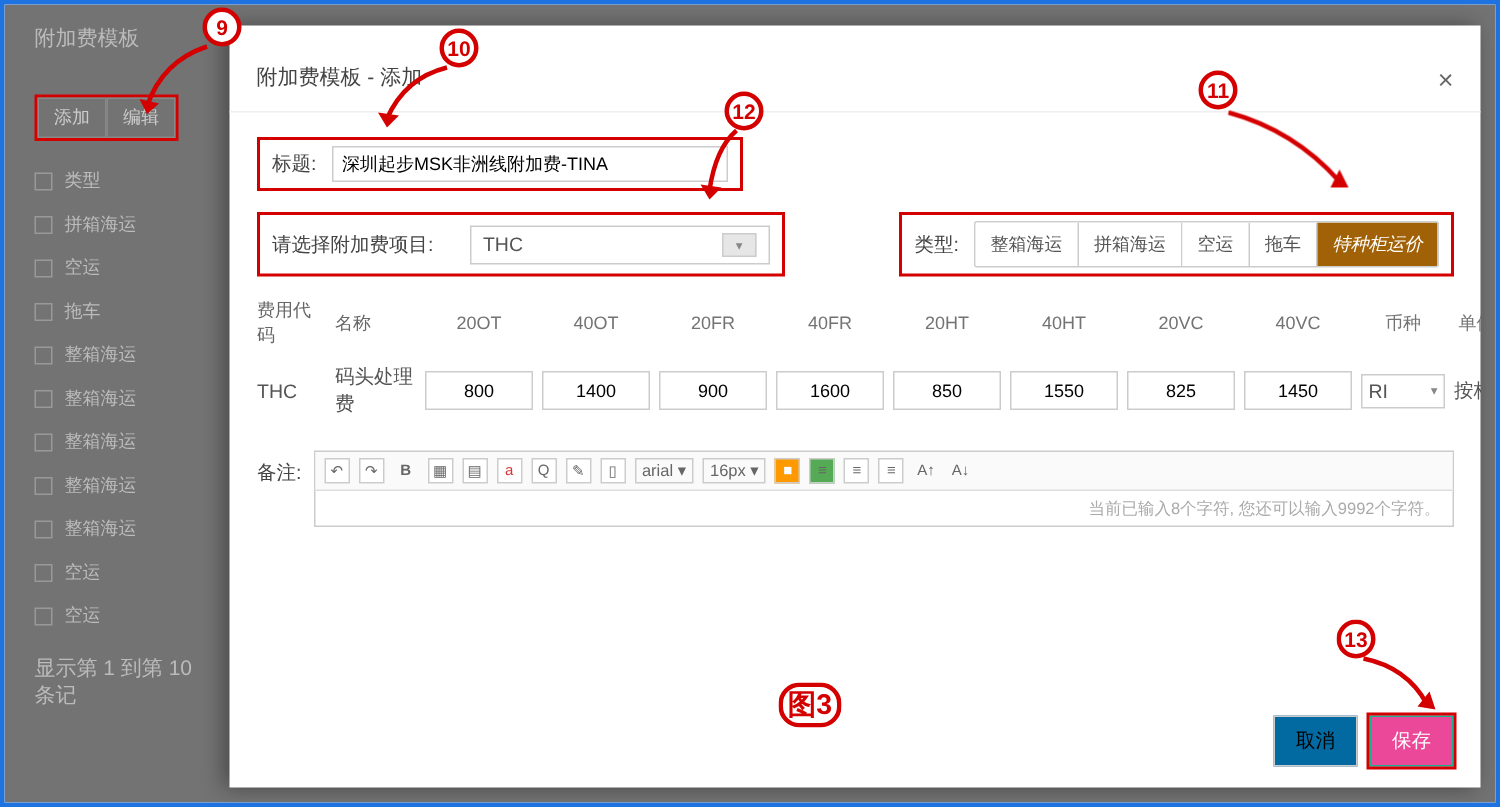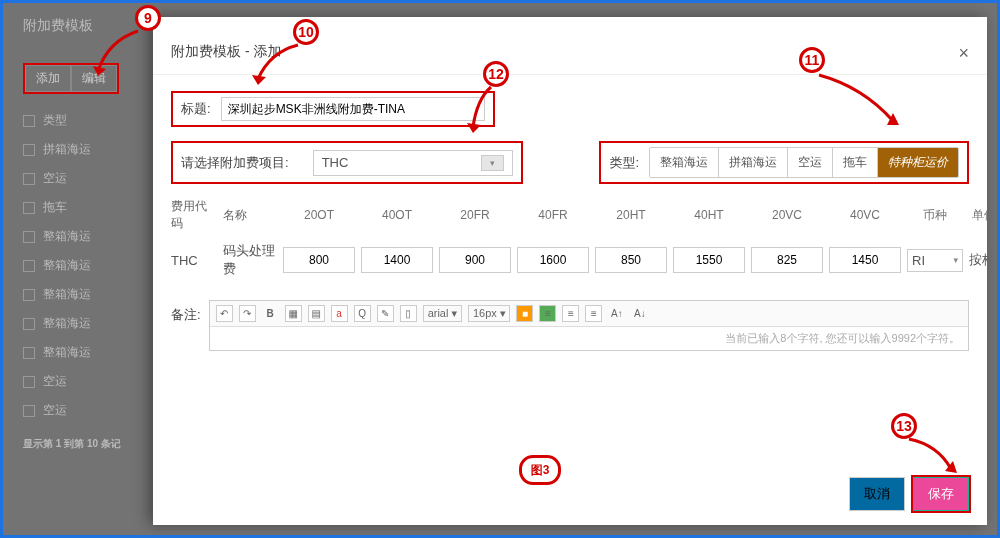--- a/index.html
+++ b/index.html
@@ -6,21 +6,21 @@
   body { font-family: "Microsoft YaHei", Arial, sans-serif; font-size: 13px; background: #fff; color: #555; }
   .frame { border: 3px solid #1f73e0; width: 1000px; height: 538px; position: relative; overflow: hidden; }
   .mask { position: absolute; inset: 0; background: rgba(0,0,0,0.55); }
   .sidebar { width: 150px; padding: 14px 10px 10px 20px; color: #bbb; }
   .side-title { font-size: 14px; margin-bottom: 28px; }
   .side-btns { display: flex; gap: 0; margin-bottom: 18px; border: 2px solid #d40000; width: fit-content; }
   .side-btn { border: 1px solid #888; padding: 4px 10px; font-size: 12px; color: #ccc; }
   .side-list { display: flex; flex-direction: column; gap: 12px; margin-top: 10px; }
   .side-item { display: flex; align-items: center; gap: 8px; font-size: 12px; }
   .side-check { width: 12px; height: 12px; border: 1px solid #999; }
-  .side-status { margin-top: 18px; font-size: 10px; font-weight: bold; }
+  .side-status { margin-top: 18px; font-size: 14px; }
   .modal { position: absolute; left: 150px; top: 14px; right: 10px; bottom: 10px; background: #fff; box-shadow: -4px 0 14px rgba(0,0,0,.4); display: flex; flex-direction: column; }
   .modal-head { display: flex; justify-content: space-between; align-items: flex-start; padding: 26px 18px 10px 18px; border-bottom: 1px solid #eee; }
   .modal-title { font-size: 14px; color: #444; }
   .close-x { font-size: 18px; color: #666; cursor: pointer; }
   .modal-body { padding: 16px 18px; flex: 1; overflow: auto; }
   .rowg { display: flex; gap: 20px; margin-bottom: 14px; }
   .label { color: #444; font-size: 13px; }
   .input-title { display: flex; align-items: center; gap: 10px; border: 2px solid #d40000; padding: 4px 8px; width: 324px; }
   .input-title input { border: 1px solid #ccc; padding: 4px 6px; flex: 1; font-size: 12px; }
   .sel-wrap { display: flex; align-items: center; border: 2px solid #d40000; padding: 4px 8px; gap: 24px; }
@@ -44,21 +44,21 @@
   .tb.nb { border: none; background: transparent; }
   .tb-sel { border: 1px solid #ccc; padding: 1px 4px; font-size: 11px; }
   .editor-body { min-height: 90px; padding: 10px; font-size: 14px; color: #333; }
   .editor-foot { text-align: right; padding: 4px 8px; font-size: 11px; color: #aaa; }
   .btns { display: flex; justify-content: flex-end; gap: 8px; padding: 6px 18px 14px 0; }
   .btn { padding: 7px 14px; border: 1px solid #ccc; background: #0369a1; font-size: 13px; cursor: pointer; }
   .btn.primary { background: #ec4899; border-color: #17b393; color: #fff; position: relative; }
   .btn.primary::after { content: ""; position: absolute; inset: -3px; border: 2px solid #d40000; }
   .anno { position: absolute; z-index: 50; }
   .anno-c { width: 26px; height: 26px; border: 3px solid #d40000; border-radius: 50%; display: flex; align-items: center; justify-content: center; color: #d40000; font-weight: bold; font-size: 14px; background: #fff; }
-  .anno-c.big { width: 42px; height: 30px; border-radius: 14px; font-size: 12px; }
+  .anno-c.big { width: 42px; height: 30px; border-radius: 14px; font-size: 19px; }
   .cursor-bar { display:inline-block; width:1px; height:15px; background:#333; vertical-align:middle; margin-left:2px; }
 </style>
 </head>
 <body>
 
 <div class="frame">
   <div class="mask">
     <div class="sidebar">
       <div class="side-title">附加费模板</div>
       <div class="side-btns">

